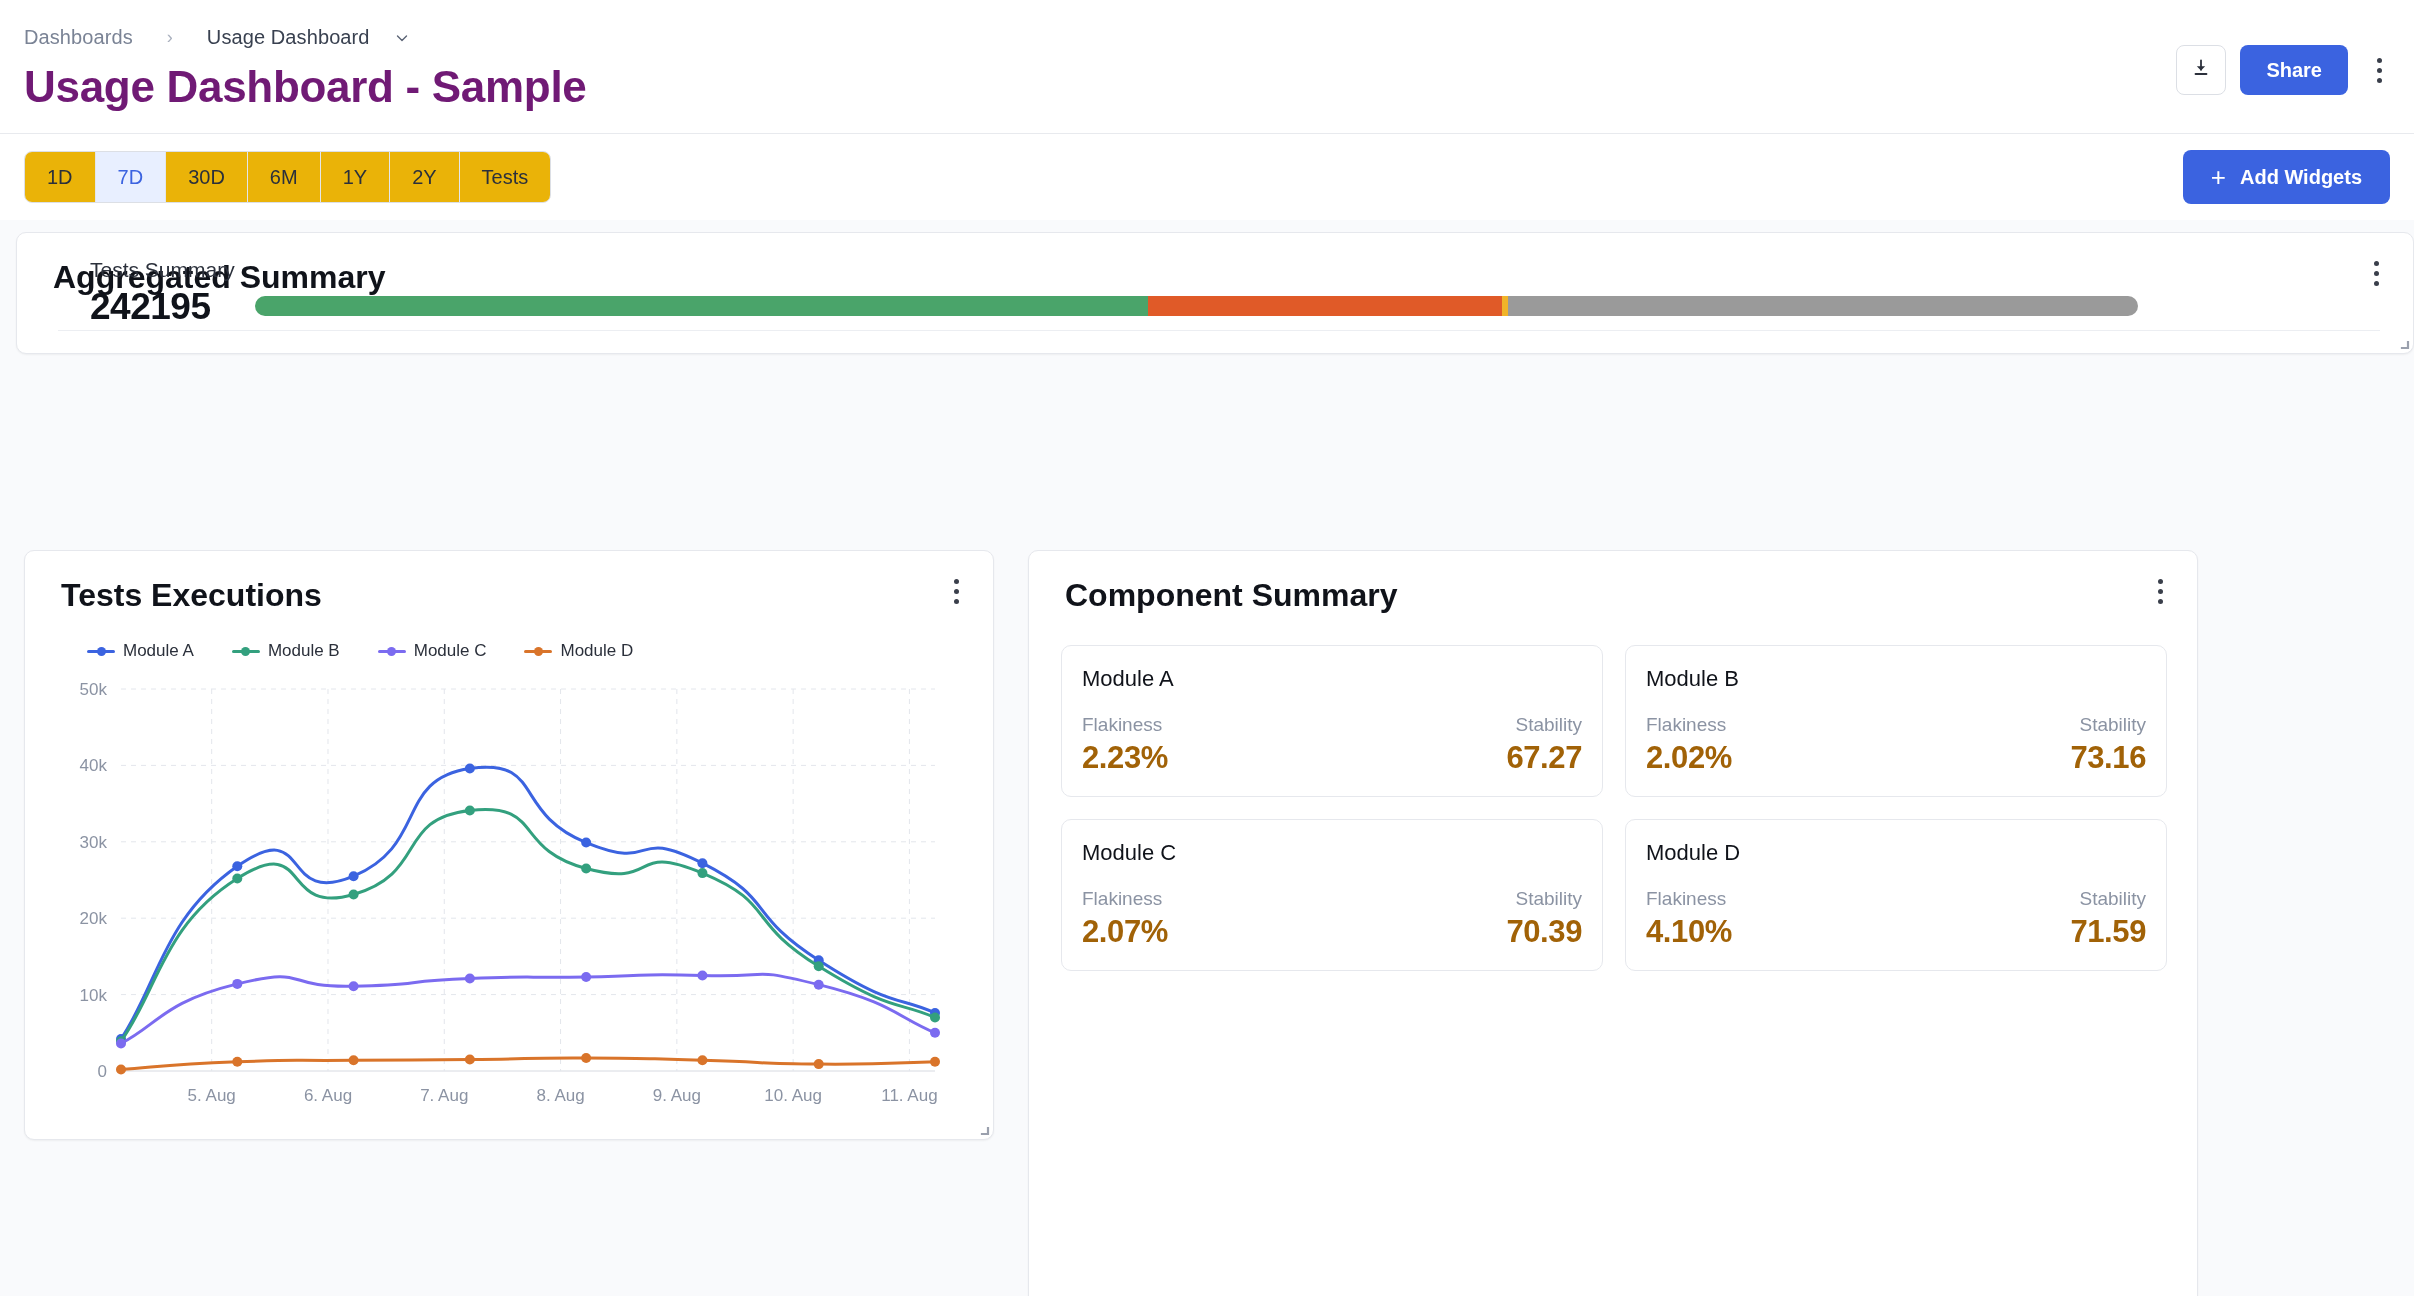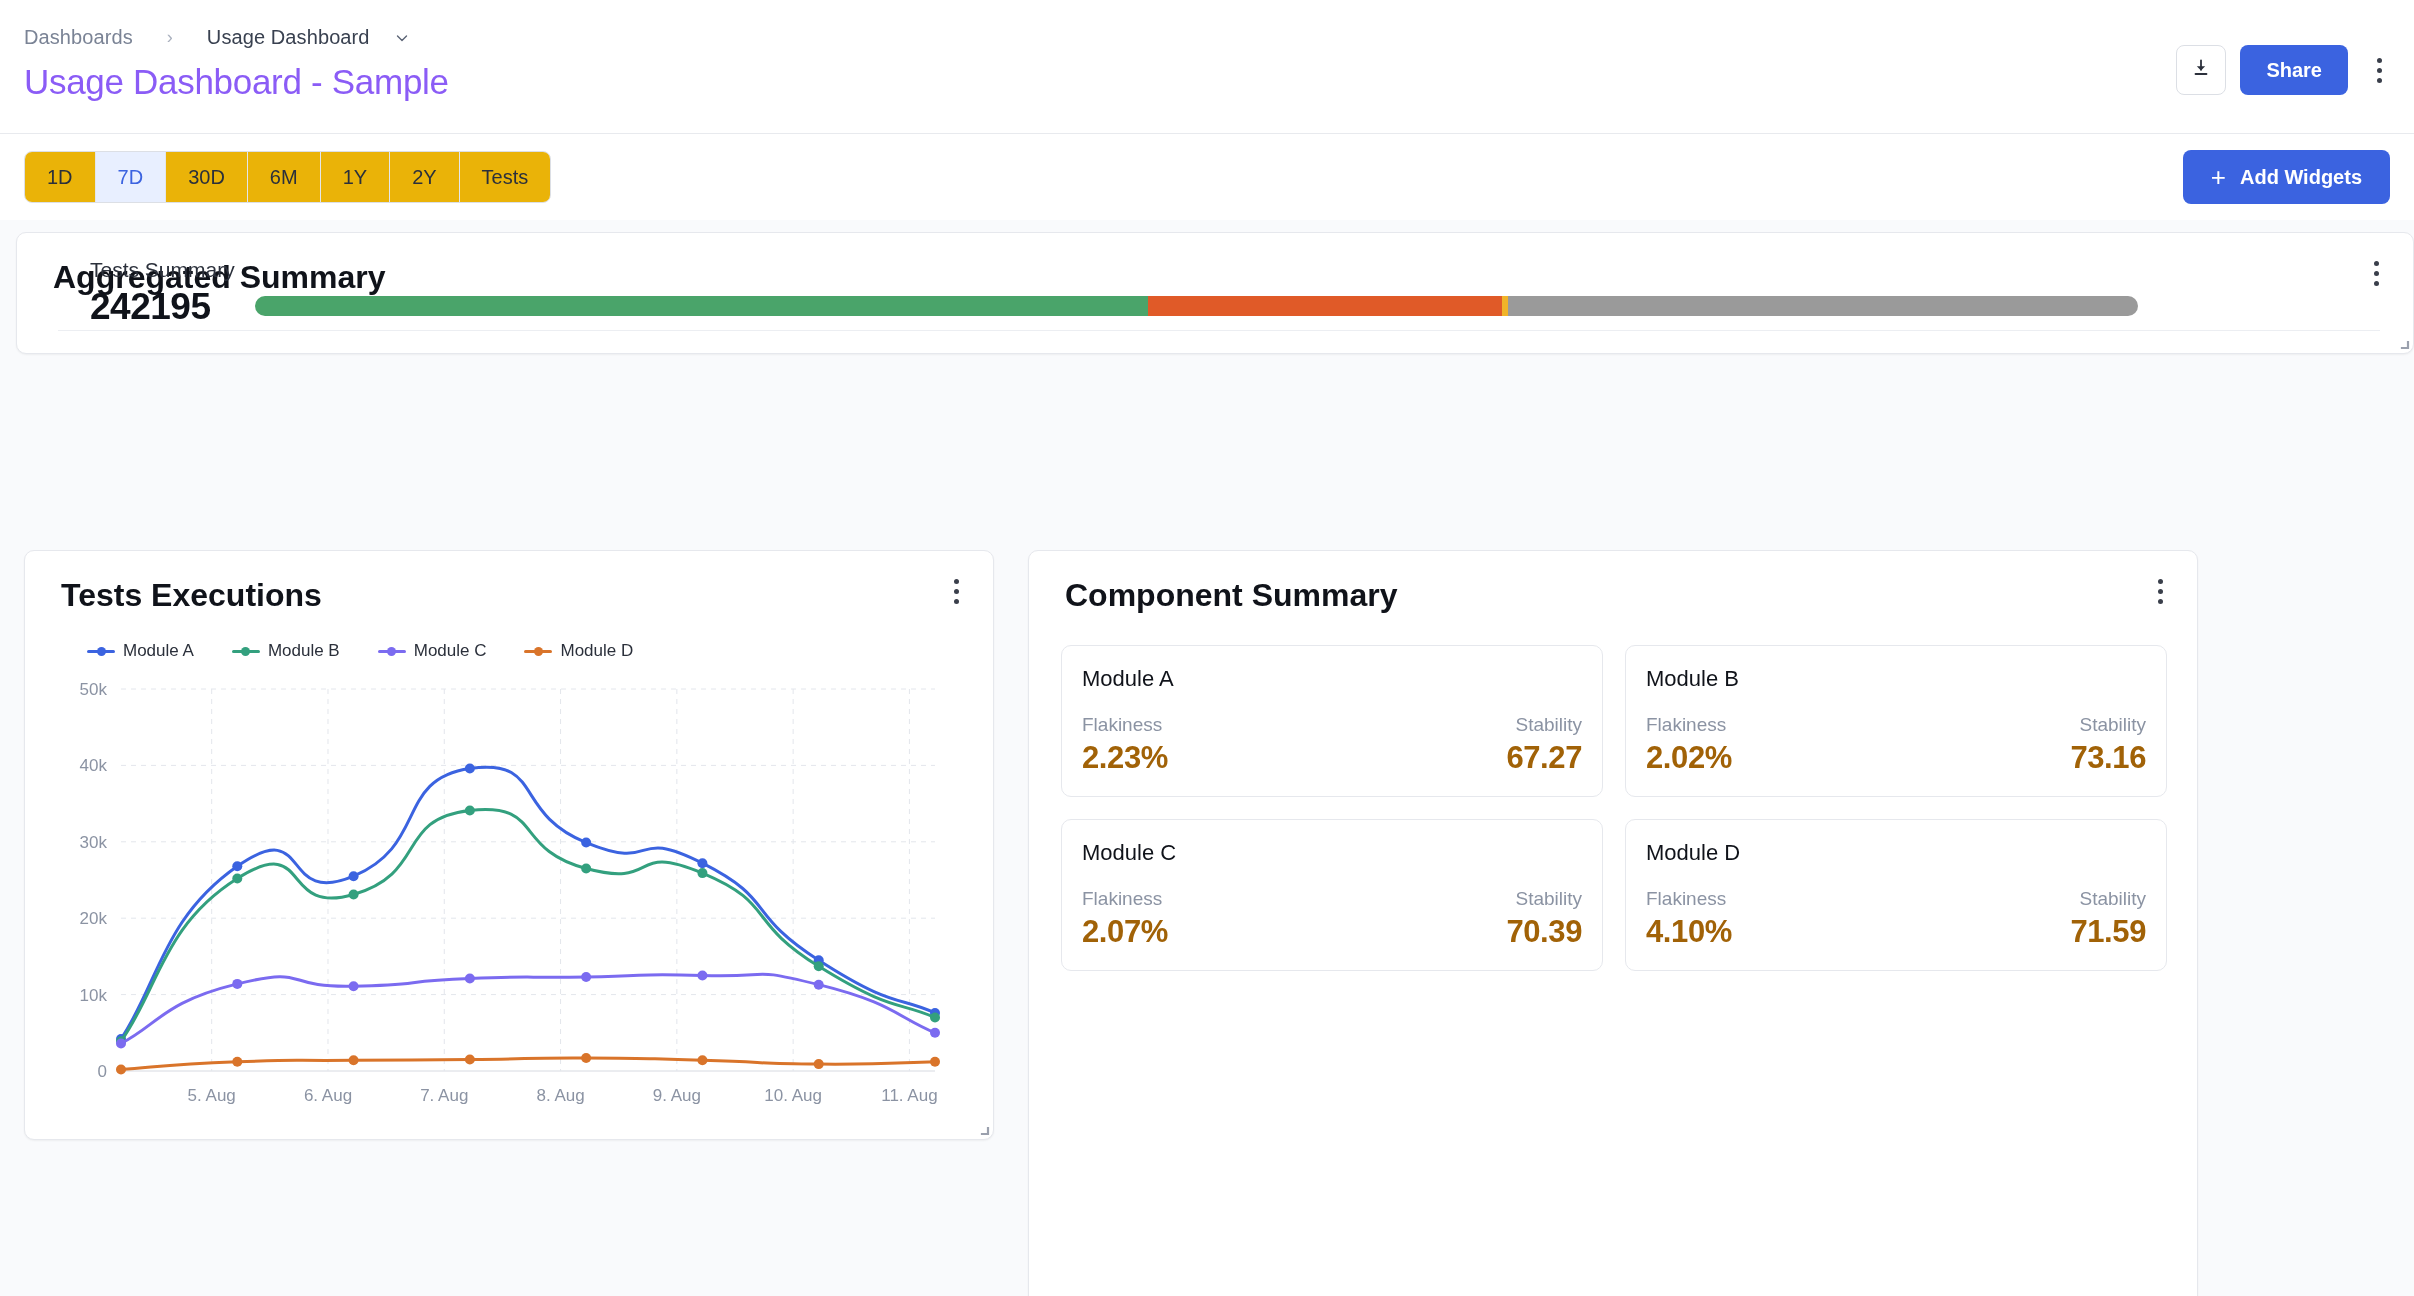--- a/index.html
+++ b/index.html
@@ -20,21 +20,21 @@
     background: #ffffff; border-bottom: 1px solid #e8eaee;
   }
   .breadcrumb { position: absolute; left: 24px; top: 26px; display: flex; align-items: center; gap: 12px; }
   .bc-link { font-size: 20px; color: #7a8395; letter-spacing: .1px; }
   .bc-sep { font-size: 18px; color: #a9b0be; margin: 0 22px; }
   .bc-current { font-size: 20px; color: #394150; letter-spacing: .1px; }
   .bc-chevron { margin-left: 12px; display: inline-flex; align-items: center; }
 
   .page-title {
     position: absolute; left: 24px; top: 62px;
-    font-size: 35px; font-weight: normal; color: #8b5cf6; letter-spacing: -.3px;
+    font-size: 44px; font-weight: bold; color: #701a75; letter-spacing: -.3px;
   }
 
   .header-actions { position: absolute; right: 18px; top: 45px; display: flex; align-items: center; gap: 14px; }
   .icon-btn {
     width: 50px; height: 50px; border: 1px solid #dcdfe5; border-radius: 8px;
     background: #ffffff; display: flex; align-items: center; justify-content: center;
     cursor: pointer;
   }
   .share-btn {
     height: 50px; padding: 16px 26px; border: none; border-radius: 8px;

